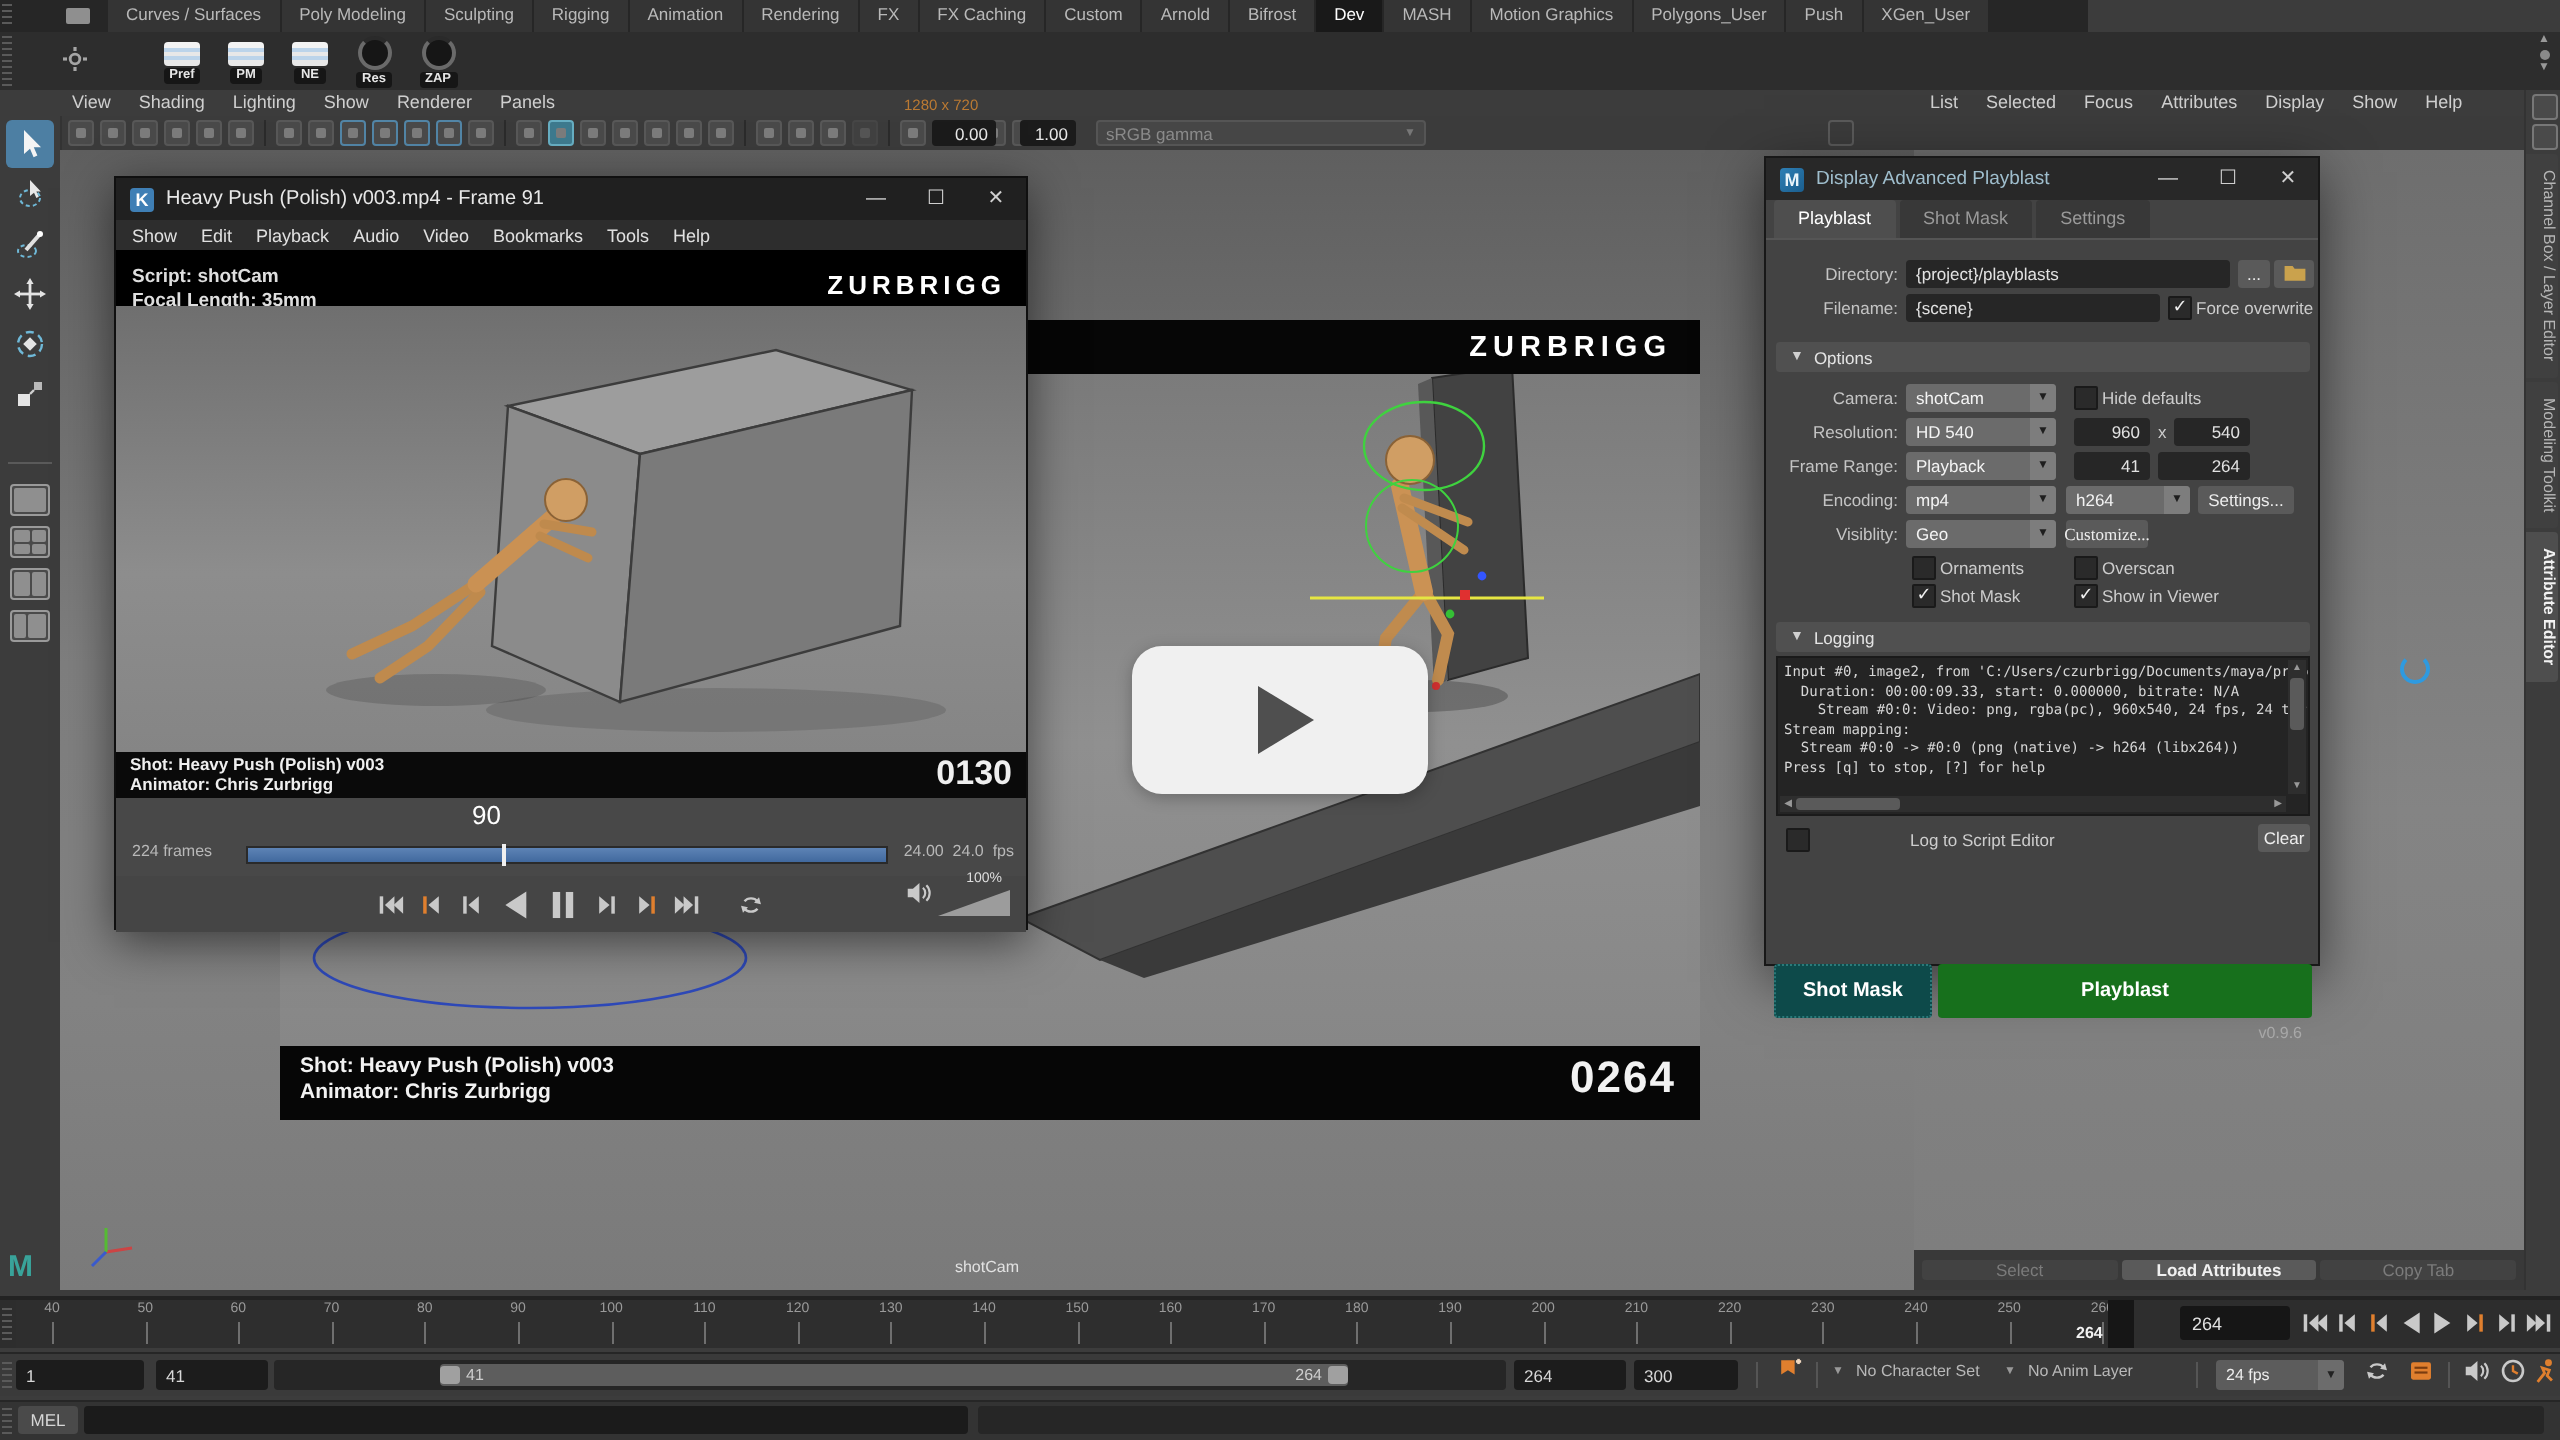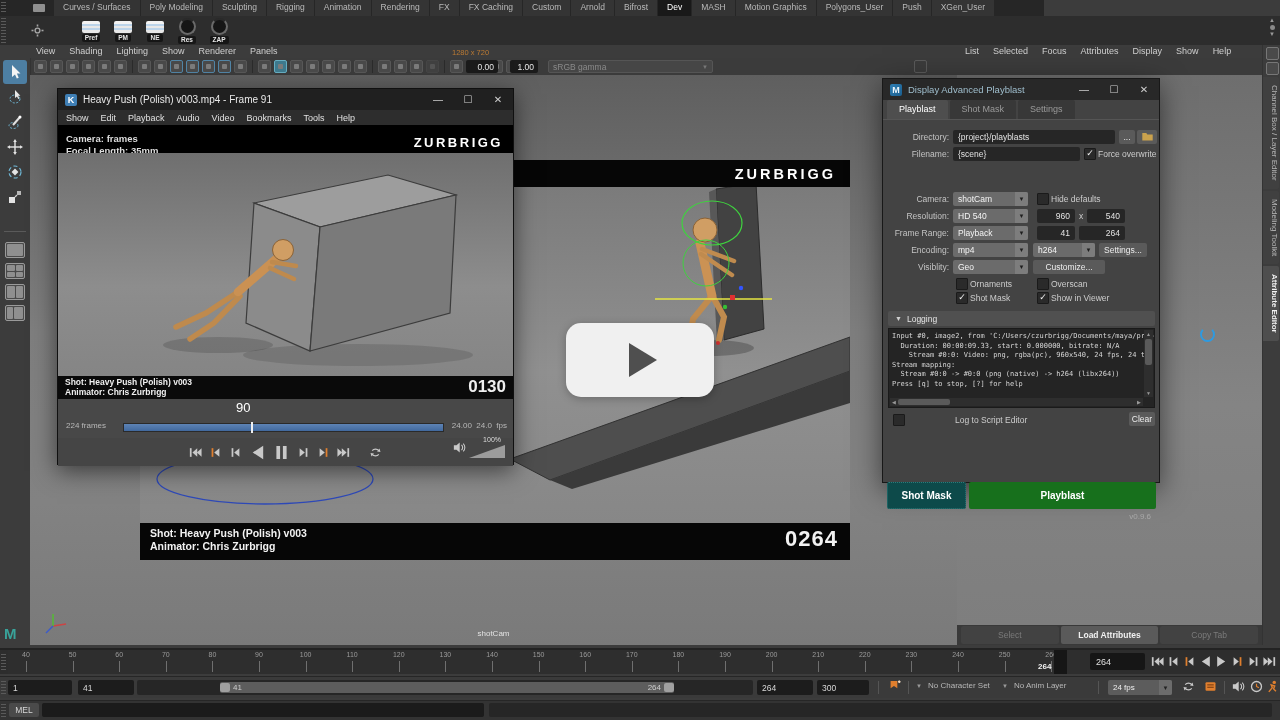--- a/index.html
+++ b/index.html
@@ -57,21 +57,21 @@
   #pv-top .brand{margin-left:auto;margin-right:14px;color:#fff;font-weight:bold;font-size:14.5px;letter-spacing:3px;}
   #pv-scene{position:absolute;left:0;top:27px;width:710px;height:336px;}
   #pv-bottom{position:absolute;left:0;top:363px;width:710px;height:37px;background:#060606;color:#f2f2f2;}
   #pv-bottom .lines{position:absolute;left:10px;top:4px;font-size:10.5px;font-weight:bold;line-height:13px;}
   #pv-bottom .frame{position:absolute;right:12px;top:3px;font-size:22px;font-weight:bold;letter-spacing:1px;}
   #cam-label{position:absolute;left:0;right:0;top:554px;text-align:center;font-size:8px;color:#e2e2e2;}
   #spinner{position:absolute;left:1169px;top:251px;width:11px;height:11px;border-radius:50%;border:2px solid #2e9ae0;border-top-color:transparent;}
 
   
   #ae-panel{left:957px;top:75px;width:305px;height:550px;background:linear-gradient(180deg,#6e6e6e,#848484 60%,#7e7e7e);}
-  #ae-buttons{left:957px;top:625px;width:305px;height:20px;background:#393939;display:flex;gap:2px;padding:1px 4px;box-sizing:border-box;}
+  #ae-buttons{left:957px;top:625px;width:305px;height:20px;background:#393939;display:flex;gap:2px;padding:1px 4px;box-sizing:border-box;align-items:center;}
   .aebtn{flex:1;display:flex;align-items:center;justify-content:center;font-size:8.5px;border-radius:2px;}
   .aebtn.dim{background:#424242;color:#7b7b7b;}
   .aebtn.active{background:#5a5a5a;color:#f0f0f0;font-weight:bold;}
 
   
   #right-strip{left:1262px;top:45px;width:18px;height:600px;background:#3c3c3c;border-left:1px solid #333;}
   .vtab{writing-mode:vertical-rl;font-size:8px;color:#b5b5b5;padding:8px 0;margin:2px 0;width:16px;text-align:center;background:#404040;border-radius:0 2px 2px 0;}
   .vtab.active{background:#4e4e4e;color:#f2f2f2;font-weight:bold;}
   .dockicon{width:11px;height:11px;border:1px solid #777;border-radius:2px;margin:2px auto;background:#4a4a4a;}
 
@@ -480,21 +480,21 @@
         <div class="mi">Edit</div>
         <div class="mi">Playback</div>
         <div class="mi">Audio</div>
         <div class="mi">Video</div>
         <div class="mi">Bookmarks</div>
         <div class="mi">Tools</div>
         <div class="mi">Help</div>
       </div>
     <div id="pl-video">
       <div id="pl-hud">
-        <div>Camera: frames</div>
+        <div>Script: shotCam</div>
         <div>Focal Length: 35mm</div>
       </div>
       <div id="pl-brand">ZURBRIGG</div>
       <div id="pl-scene">
         <svg width="455" height="223" viewBox="0 0 455 223">
           <defs>
             <linearGradient id="pg" x1="0" y1="0" x2="0" y2="1">
               <stop offset="0" stop-color="#6f6f6f"></stop>
                 <stop offset="0.6" stop-color="#8d8d8d"></stop>
                 <stop offset="1" stop-color="#858585"></stop>
@@ -632,20 +632,24 @@
           <span><svg width="15" height="12" viewBox="0 0 12 12">
               <path d="M0.8,3 h4 l1,1.4 h5.4 V10.4 H0.8 Z" fill="#caa24d"></path>
             </svg></span>
         </div>
 
       <div class="dlabel" style="left:0;top:29px;">Filename:</div>
       <div class="dfield" style="left:70px;top:27px;width:127px;">{scene}</div>
       <div class="cb on" style="left:201px;top:28px;">✓</div>
       <div class="cblabel" style="left:215px;top:29px;">Force overwrite</div>
 
+      <div class="sechdr" style="top:51px;">
+        <span class="tri">▼</span>
+        <span>Options</span>
+      </div>
 
       <div class="dlabel" style="left:0;top:74px;">Camera:</div>
       <div class="dd" style="left:70px;top:72px;width:75px;">
           <span class="t">shotCam</span>
           <span class="a">▼</span>
         </div>
 
       <div class="cb" style="left:154px;top:73px;"></div>
       <div class="cblabel" style="left:168px;top:74px;">Hide defaults</div>
 
@@ -675,21 +679,21 @@
           <span class="t">h264</span>
           <span class="a">▼</span>
         </div>
       <div class="dbtn" style="left:216px;top:123px;width:48px;">Settings...</div>
 
       <div class="dlabel" style="left:0;top:142px;">Visiblity:</div>
       <div class="dd" style="left:70px;top:140px;width:75px;">
           <span class="t">Geo</span>
           <span class="a">▼</span>
         </div>
-      <div class="dbtn" style="left:150px;top:140px;width:72px;">Customize...</div>
+      <div class="dbtn" style="left:150px;top:140px;width:41px;font-family:Liberation Serif, serif;">Customize...</div>
 
       <div class="cb" style="left:73px;top:158px;"></div>
       <div class="cblabel" style="left:87px;top:159px;">Ornaments</div>
       <div class="cb" style="left:154px;top:158px;"></div>
       <div class="cblabel" style="left:168px;top:159px;">Overscan</div>
 
       <div class="cb on" style="left:73px;top:172px;">✓</div>
       <div class="cblabel" style="left:87px;top:173px;">Shot Mask</div>
       <div class="cb on" style="left:154px;top:172px;">✓</div>
       <div class="cblabel" style="left:168px;top:173px;">Show in Viewer</div>

